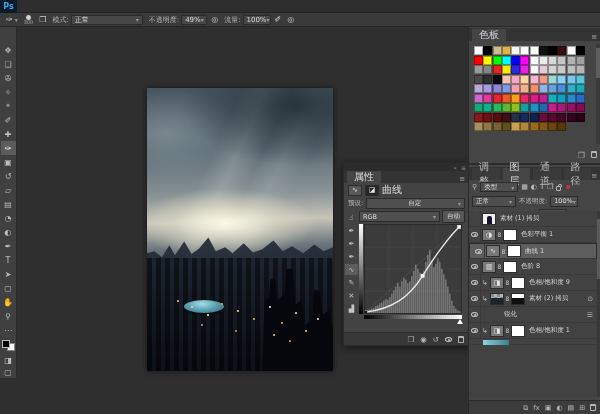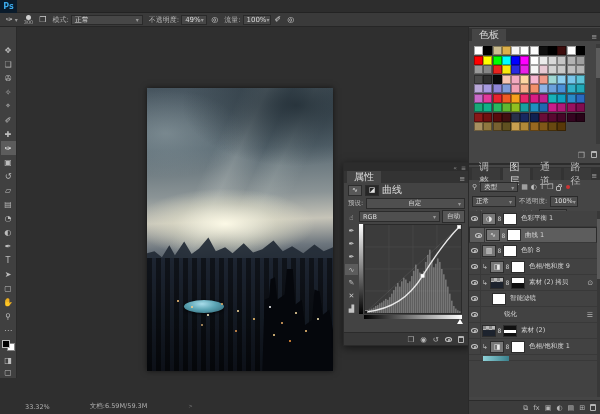--- a/index.html
+++ b/index.html
@@ -211,25 +211,20 @@
   <div class="workarea">
     <div class="canvas">
       <div class="skyline"></div>
       <div class="citybase"></div>
       <div class="fgtowers"></div>
       <div class="dome"></div>
       <div class="lights"></div>
     </div>
   </div>
 
-  <div class="status">
-    <span class="zoomv">33.32%</span>
-    <span class="docv">文档:6.59M/59.3M</span>
-    <span class="sarrow">＞</span>
-  </div>
 
   <div class="props">
     <div class="phead">
       <span>«</span>
       <span>≡</span>
     </div>
     <div class="ptabbar">
       <div class="ptab active">属性</div>
       <span class="pmenu-ic">≡</span>
     </div>
@@ -517,20 +512,25 @@
           </span>
         <span class="lockic"></span>
         <span style="margin-left:3px;">填充:</span>
         <span class="sel" style="width:28px;">
             <span>100%</span>
             <span class="caret">▾</span>
           </span>
       </div>
       <div class="llist" id="layerList">
           <div class="lrow">
+            <div class="eyecell"></div>
+            <div class="thumb hero"></div>
+            <span class="lname">素材 (1) 拷贝</span>
+          </div>
+          <div class="lrow">
             <div class="eyecell">
               <span class="eye"></span>
             </div>
             <div class="thumb ">◑</div>
             <span class="linkg">8</span>
             <div class="mask"></div>
             <span class="lname">色彩平衡 1</span>
           </div>
           <div class="lrow sel">
             <div class="eyecell">
@@ -568,40 +568,23 @@
             <div class="thumb checker"></div>
             <span class="linkg">8</span>
             <div class="mask bw"></div>
             <span class="lname">素材 (2) 拷贝</span>
             <span class="rowric">⊙</span>
           </div>
           <div class="lrow">
             <div class="eyecell">
               <span class="eye"></span>
             </div>
-            <span style="width: 10px;"></span>
-            <div class="mask"></div>
-            <span class="lname">智能滤镜</span>
-          </div>
-          <div class="lrow">
-            <div class="eyecell">
-              <span class="eye"></span>
-            </div>
             <span style="width: 20px;"></span>
             <span class="lname">锐化</span>
             <span class="rowric">☰</span>
-          </div>
-          <div class="lrow">
-            <div class="eyecell">
-              <span class="eye"></span>
-            </div>
-            <div class="thumb checker"></div>
-            <span class="linkg">8</span>
-            <div class="mask bw2"></div>
-            <span class="lname">素材 (2)</span>
           </div>
           <div class="lrow">
             <div class="eyecell">
               <span class="eye"></span>
             </div>
             <span class="clip">↳</span>
             <div class="thumb ">◨</div>
             <span class="linkg">8</span>
             <div class="mask"></div>
             <span class="lname">色相/饱和度 1</span>

